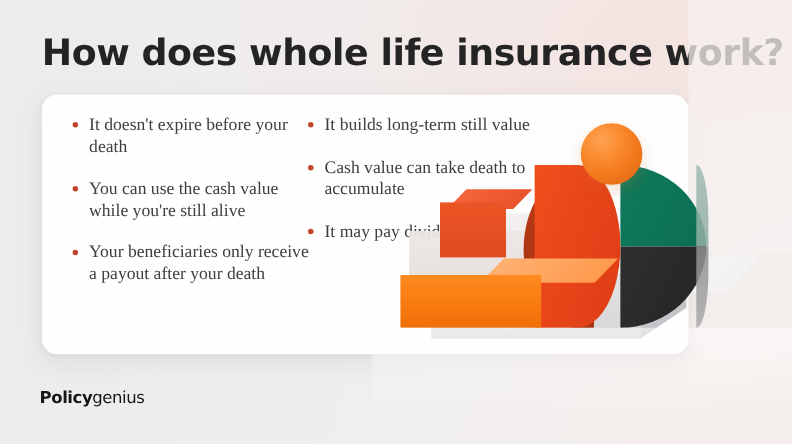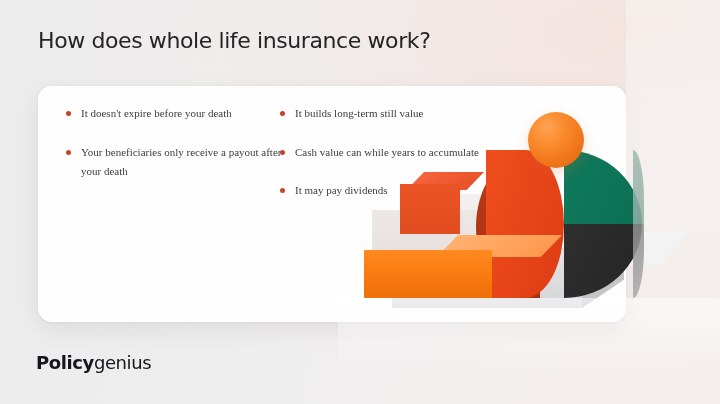--- a/index.html
+++ b/index.html
@@ -10,57 +10,57 @@
   #stage{
     position:relative;width:720px;height:404px;overflow:hidden;
     background:
       radial-gradient(120% 95% at 88% 8%, rgba(244,226,222,0.95) 0%, rgba(242,234,232,0.55) 38%, rgba(238,238,240,0.0) 72%),
       linear-gradient(105deg,#ececed 0%,#eeeeef 40%,#f1eeee 62%,#f4efed 82%,#f3eeec 100%);
   }
 
   
   #title{
     position:absolute;left:38px;top:28px;
-    font-size:22px;font-weight:400;letter-spacing:-0.4px;
+    font-size:33px;font-weight:700;letter-spacing:-0.4px;
     color:#242424;
     font-family:"DejaVu Sans","Liberation Sans",sans-serif;
     white-space:nowrap;
   }
 
   
   #card{
     position:absolute;left:38px;top:86px;width:588px;height:236px;
     background:#fefefe;border-radius:14px;
     box-shadow:0 7px 22px rgba(120,110,110,0.13), 0 1px 3px rgba(120,110,110,0.08);
   }
   .col{position:absolute;top:18px;}
   #col-left{left:26px;width:226px;}
   #col-right{left:240px;width:220px;}
 
   .bullet-item{
     position:relative;
     padding-left:17px;
     margin-bottom:19px;
     font-family:"Liberation Serif","DejaVu Serif",serif;
-    font-size:11px;
+    font-size:16px;
     line-height:19.5px;
     color:#3d3d42;
   }
   .bullet-item:last-child{margin-bottom:16px;}
   .bullet-item .dot{
     position:absolute;left:2px;top:7px;
     width:5px;height:5px;border-radius:50%;
     background:#c0452a;
   }
   .bullet-item .txt{display:block;}
 
   
   #logo{
     position:absolute;left:36px;top:352px;
-    font-size:18px;
+    font-size:15px;
     color:#17171a;
     font-family:"DejaVu Sans","Liberation Sans",sans-serif;
     letter-spacing:-0.4px;
     white-space:nowrap;
   }
   #logo .b{font-weight:700;}
   #logo .l{font-weight:400;}
 
   
   #art{position:absolute;left:398px;top:148px;width:322px;height:256px;}
@@ -192,32 +192,36 @@
 
   <div id="card">
 
     <div class="col" id="col-left">
       <div class="bullet-item">
         <span class="dot"></span>
         <span class="txt">It doesn't expire before your death</span>
       </div>
       <div class="bullet-item">
         <span class="dot"></span>
+        <span class="txt">You can use the cash value while you're still alive</span>
+      </div>
+      <div class="bullet-item">
+        <span class="dot"></span>
         <span class="txt">Your beneficiaries only receive a payout after your death</span>
       </div>
     </div>
 
     <div class="col" id="col-right">
       <div class="bullet-item">
         <span class="dot"></span>
         <span class="txt">It builds long-term still value</span>
       </div>
       <div class="bullet-item">
         <span class="dot"></span>
-        <span class="txt">Cash value can while years to accumulate</span>
+        <span class="txt">Cash value can take death to accumulate</span>
       </div>
       <div class="bullet-item">
         <span class="dot"></span>
         <span class="txt">It may pay dividends</span>
       </div>
     </div>
 
   </div>
 
   <div id="art">

